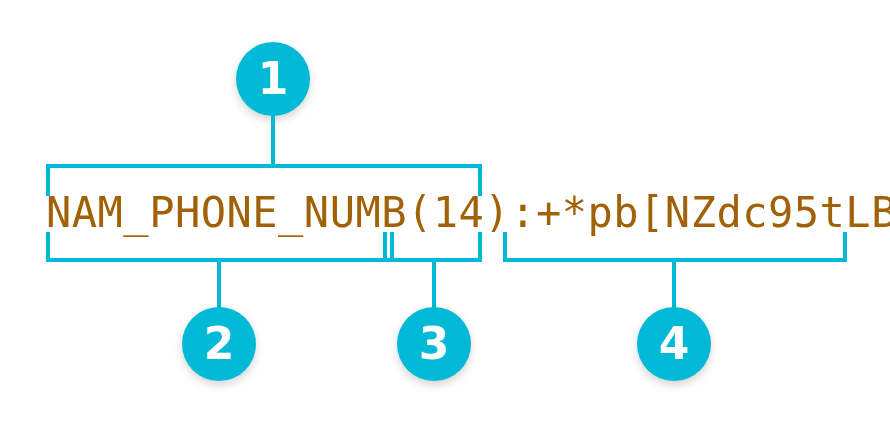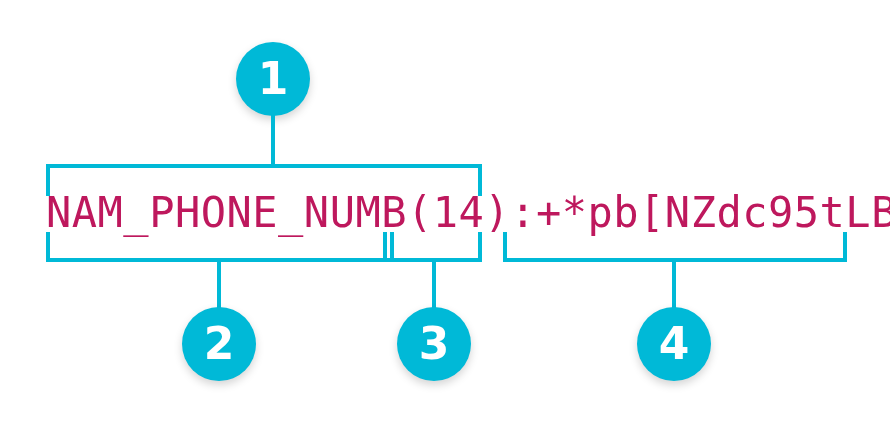--- a/index.html
+++ b/index.html
@@ -22,21 +22,21 @@
   #code-string {
     position: absolute;
     left: 46px;
     top: 182px;
     width: 800px;
     height: 62px;
     font-family: "DejaVu Sans Mono", monospace;
     font-size: 42px;
     line-height: 62px;
     letter-spacing: 0.5px;
-    color: #be185d;
+    color: #a16207;
     white-space: pre;
   }
 
   
   .ln {
     position: absolute;
     background: #00b9d7;
   }
   .ln-h { height: 4px; }
   .ln-v { width: 4px; }

